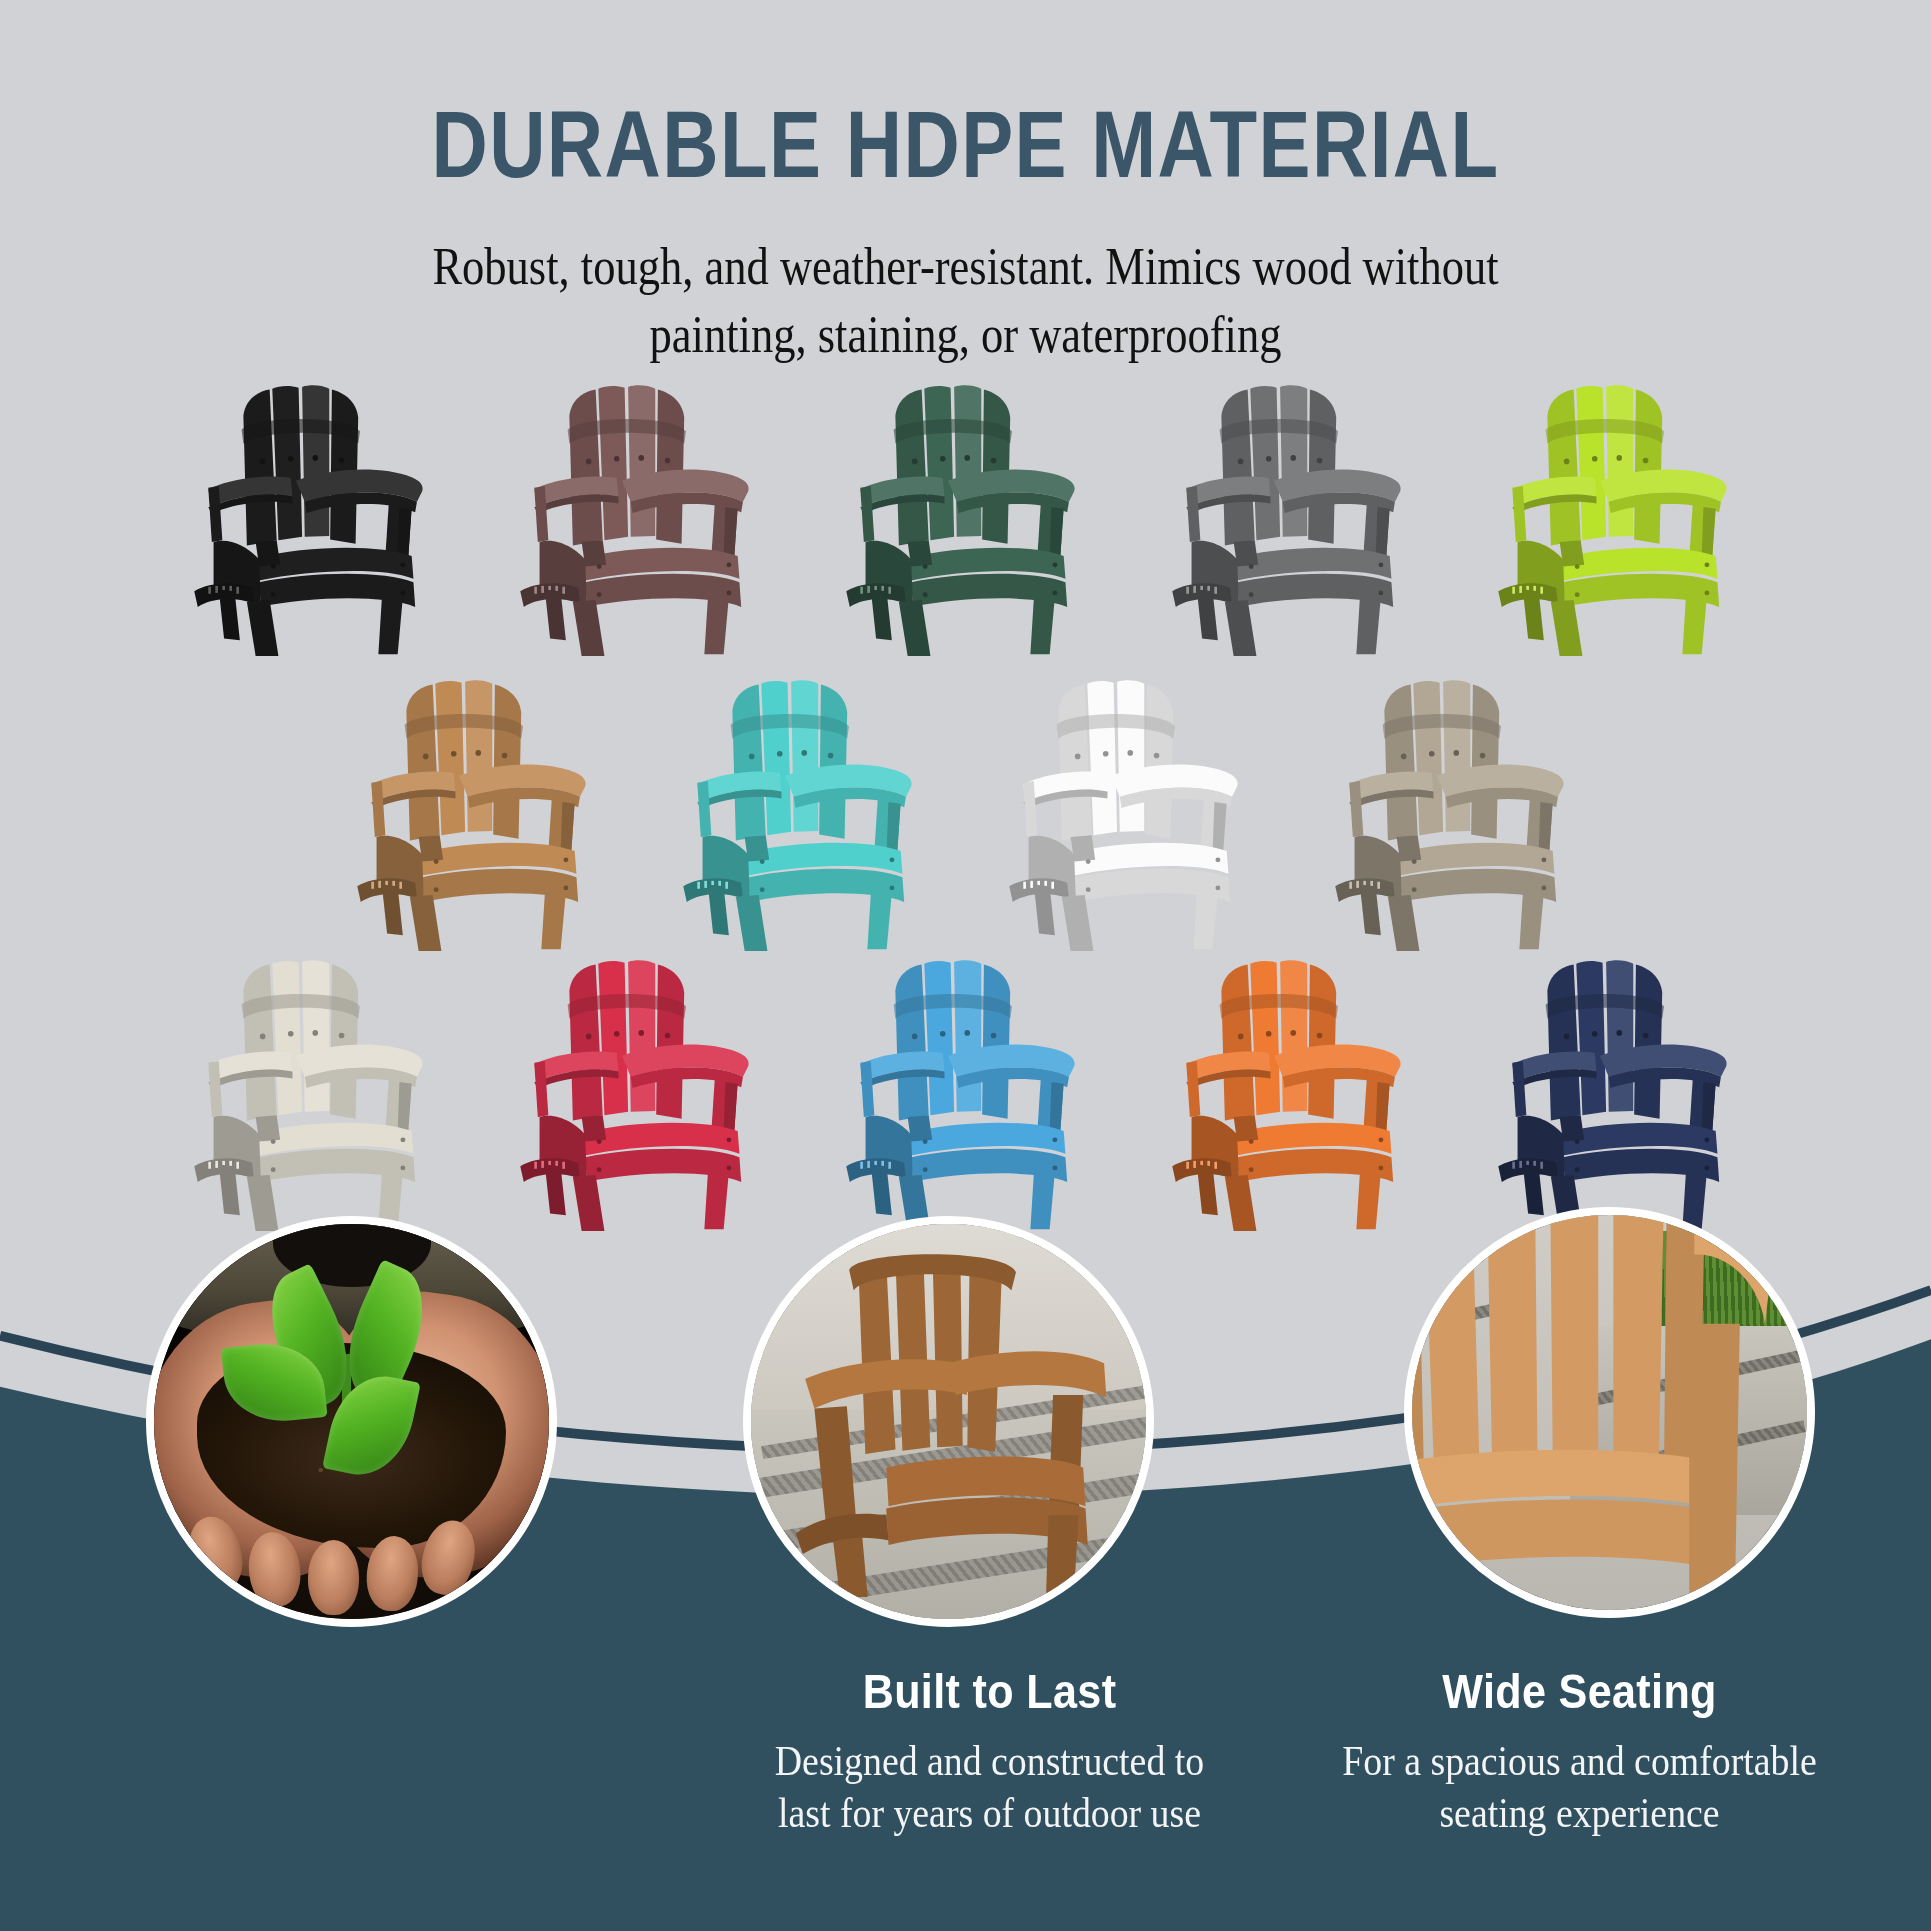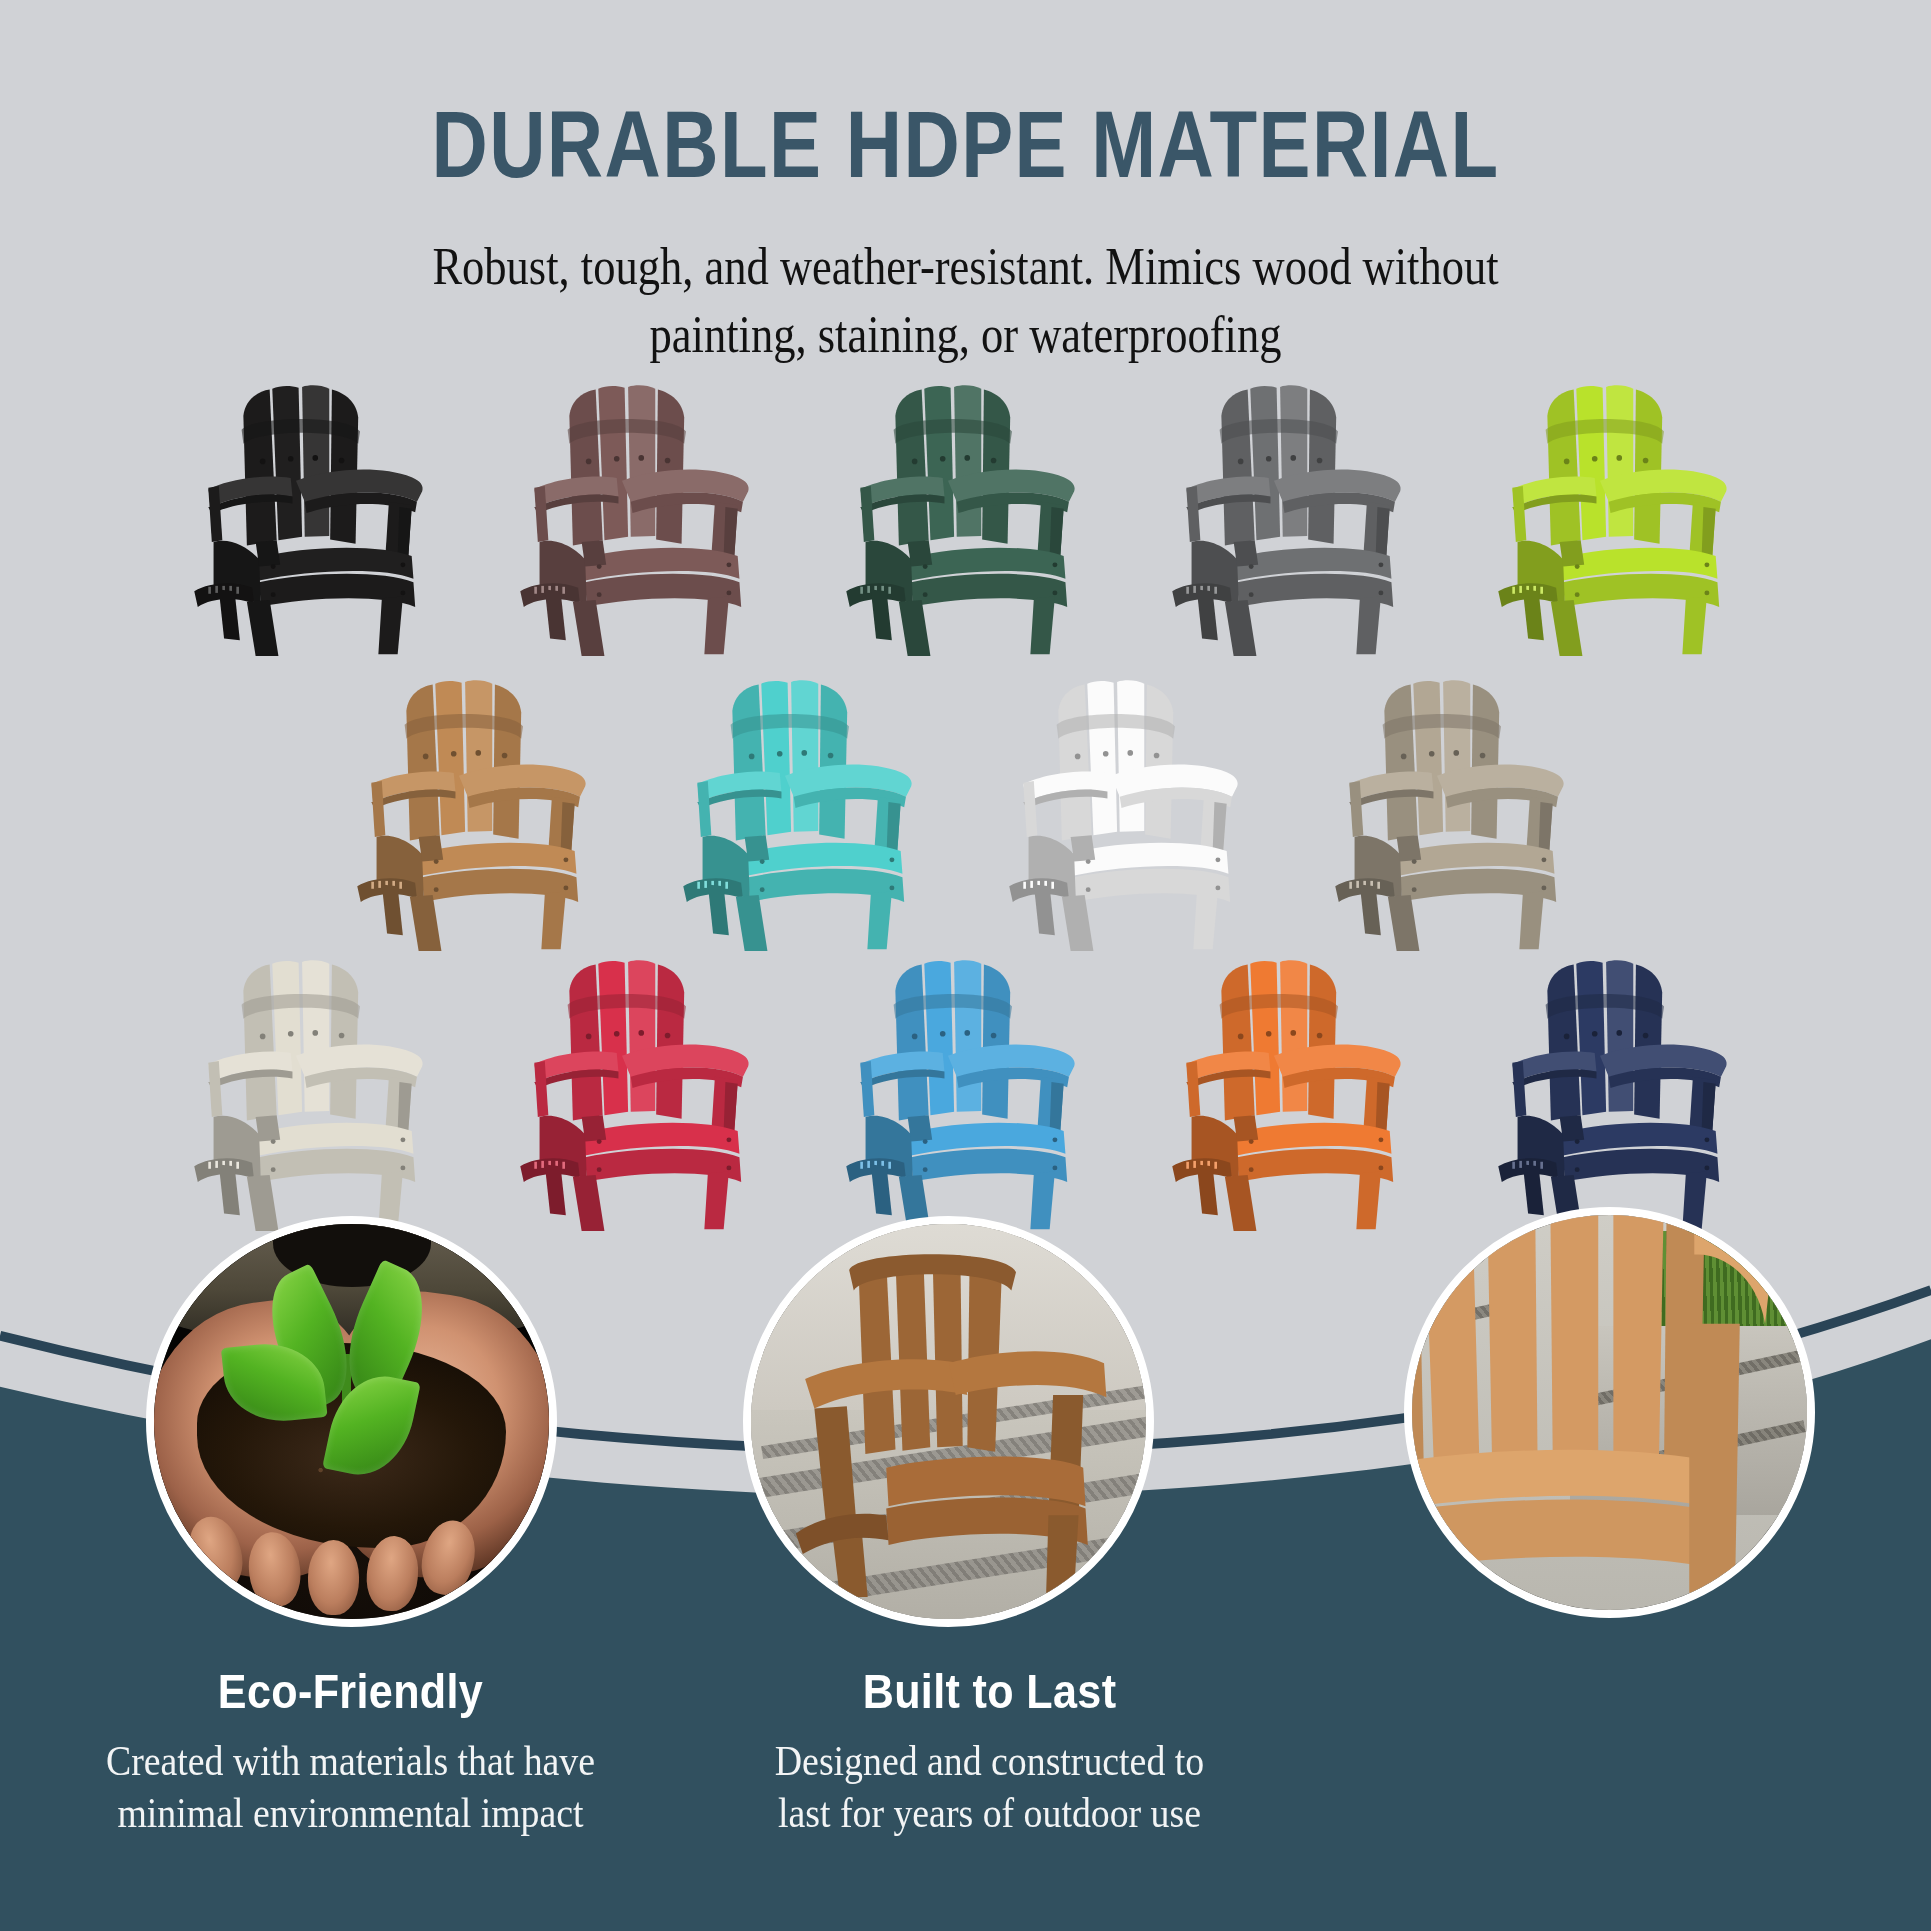--- a/index.html
+++ b/index.html
@@ -1003,29 +1003,29 @@
         <path d="M0 232 C90 220 200 220 264 234 L266 276 C200 260 90 262 0 274 Z" fill="#cf9760"></path>
         <path d="M236 10 C262 6 292 22 298 48 L292 96 C286 62 258 44 236 46 Z" fill="#dda56c"></path>
         <path d="M232 96 L272 96 L268 300 L232 300 Z" fill="#c08a55"></path>
         <circle cx="45" cy="18" r="4" fill="#a87343"></circle>
         <circle cx="92" cy="16" r="4" fill="#a87343"></circle>
         <circle cx="141" cy="15" r="4" fill="#a87343"></circle>
       </svg>
     </div>
   </div>
 
-  <div class="feat ft1">
-    <h3>Eco-Friendly</h3>
-    <p>
-      <span>Created with materials that have</span><br>
-      <span>minimal environmental impact</span>
-    </p>
-  </div>
   <div class="feat ft2">
     <h3>Built to Last</h3>
     <p>
       <span>Designed and constructed to</span><br>
       <span>last for years of outdoor use</span>
     </p>
   </div>
+  <div class="feat ft3">
+    <h3>Wide Seating</h3>
+    <p>
+      <span>For a spacious and comfortable</span><br>
+      <span>seating experience</span>
+    </p>
+  </div>
 
 </div>
 
 
 </body></html>

